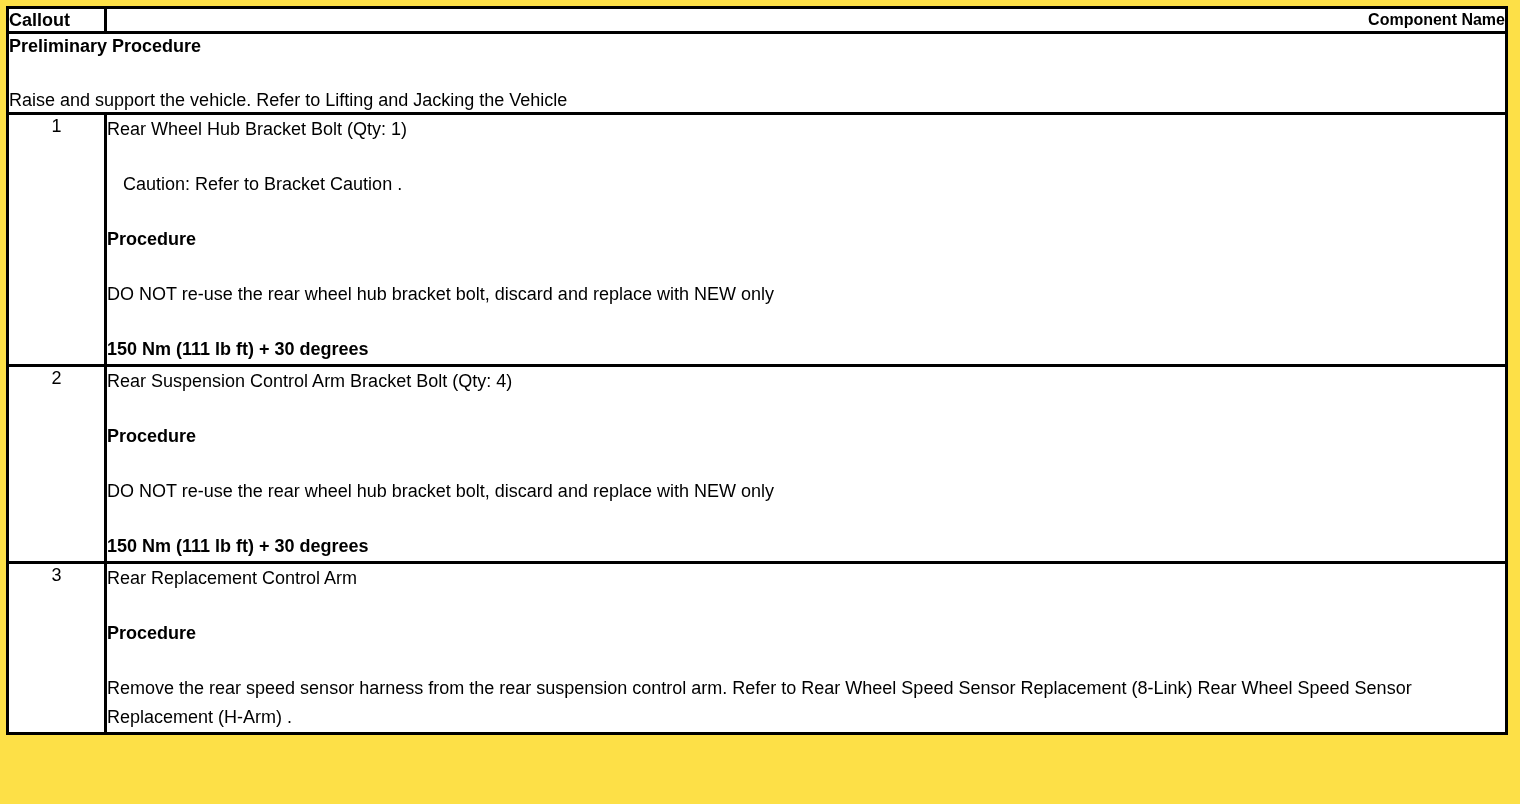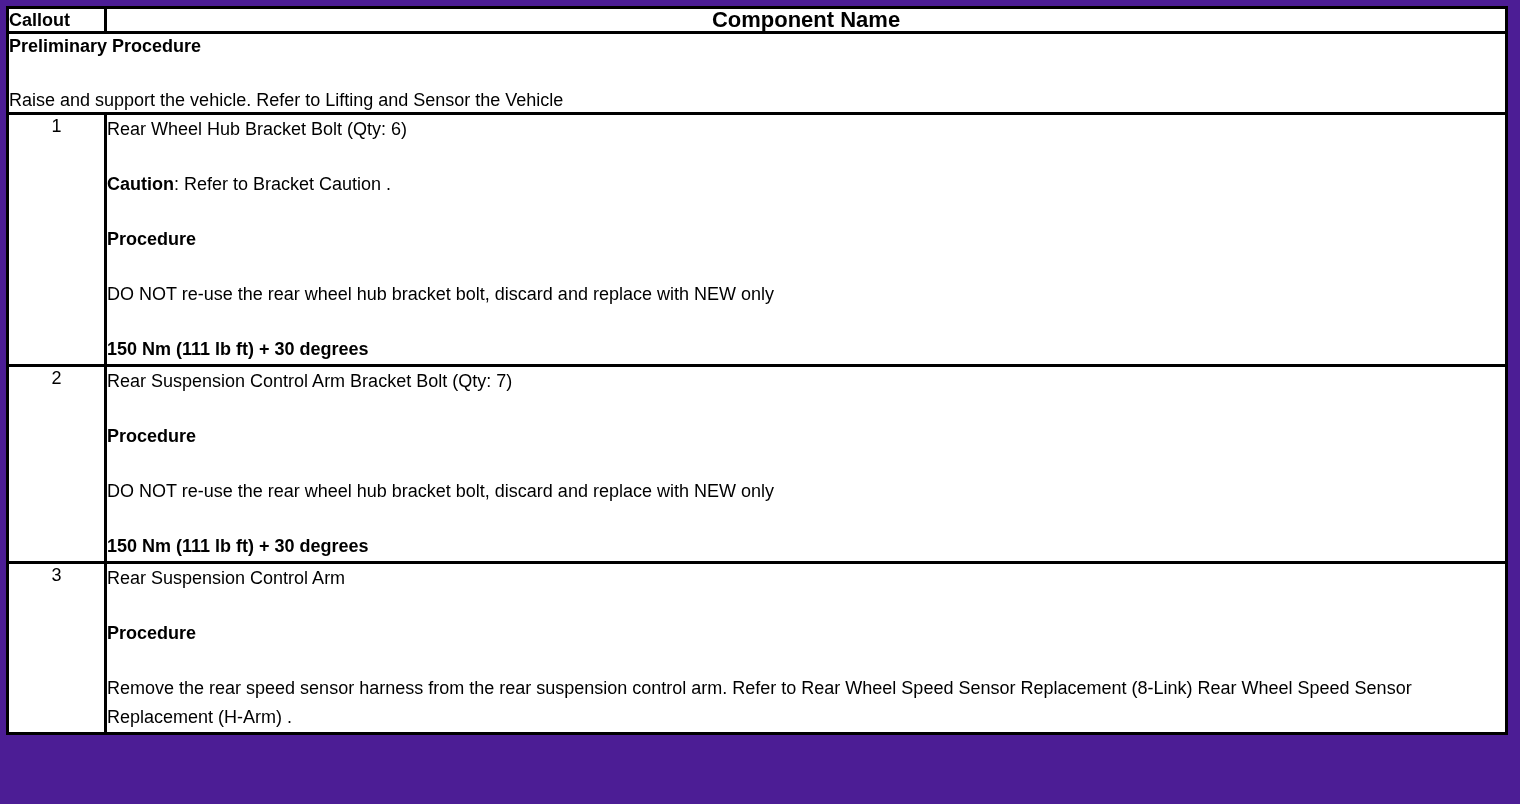--- a/index.html
+++ b/index.html
@@ -14,21 +14,21 @@
     overflow: hidden;
     font-family: "Liberation Sans", sans-serif;
     color: #000000;
     -webkit-font-smoothing: none;
   }
 
   .page {
     position: relative;
     width: 1520px;
     height: 804px;
-    background: #4c1d95;
+    background: #fde047;
   }
 
   
   .callout-table {
     position: absolute;
     left: 6px;
     top: 6px;
     width: 1502px;
     border-collapse: collapse;
     table-layout: fixed;
@@ -50,23 +50,23 @@
   
   .hdr-callout {
     font-size: 18px;
     font-weight: bold;
     text-align: left;
     padding: 5px 4px 6px 5px;
     line-height: 22px;
     white-space: nowrap;
   }
   .hdr-name {
-    font-size: 22px;
+    font-size: 16px;
     font-weight: bold;
-    text-align: center;
+    text-align: right;
     padding: 5px 4px 6px 4px;
     line-height: 22px;
     margin-top: 10px;
   }
 
   
   .prelim-cell {
     padding: 9px 6px 10px 5px;
   }
   .prelim-cell .para {
@@ -91,21 +91,21 @@
     padding: 9px 8px 9px 7px;
   }
   .body-cell .para {
     font-size: 18px;
     line-height: 29px;
     margin: 0 0 26px 0;
     text-align: left;
   }
   .body-cell .para:last-child { margin-bottom: 0; }
   .body-cell .para.bold { font-weight: bold; }
-  .body-cell .lead { font-weight: bold; }
+  .body-cell .lead { font-weight: normal; padding-left: 16px; }
 
   
   tr.row-last td { border-bottom: 3px solid #000000; }
 </style>
 </head>
 <body>
 
 <div class="page">
 
   <table class="callout-table">
@@ -119,49 +119,49 @@
         <th class="hdr-callout">Callout</th>
         <th class="hdr-name">Component Name</th>
       </tr>
     </thead>
 
     <tbody>
 
       <tr>
         <td class="prelim-cell" colspan="2">
           <p class="para bold">Preliminary Procedure</p>
-          <p class="para">Raise and support the vehicle. Refer to Lifting and Sensor the Vehicle</p>
+          <p class="para">Raise and support the vehicle. Refer to Lifting and Jacking the Vehicle</p>
         </td>
       </tr>
 
       <tr>
         <td class="num-cell">1</td>
         <td class="body-cell">
-          <p class="para">Rear Wheel Hub Bracket Bolt (Qty: 6)</p>
+          <p class="para">Rear Wheel Hub Bracket Bolt (Qty: 1)</p>
           <p class="para"><span class="lead">Caution</span><span>: Refer to Bracket Caution .</span></p>
           <p class="para bold">Procedure</p>
           <p class="para">DO NOT re-use the rear wheel hub bracket bolt, discard and replace with NEW only</p>
           <p class="para bold">150 Nm (111 lb ft) + 30 degrees</p>
         </td>
       </tr>
 
       <tr>
         <td class="num-cell">2</td>
         <td class="body-cell">
-          <p class="para">Rear Suspension Control Arm Bracket Bolt (Qty: 7)</p>
+          <p class="para">Rear Suspension Control Arm Bracket Bolt (Qty: 4)</p>
           <p class="para bold">Procedure</p>
           <p class="para">DO NOT re-use the rear wheel hub bracket bolt, discard and replace with NEW only</p>
           <p class="para bold">150 Nm (111 lb ft) + 30 degrees</p>
         </td>
       </tr>
 
       <tr class="row-last">
         <td class="num-cell">3</td>
         <td class="body-cell">
-          <p class="para">Rear Suspension Control Arm</p>
+          <p class="para">Rear Replacement Control Arm</p>
           <p class="para bold">Procedure</p>
           <p class="para">Remove the rear speed sensor harness from the rear suspension control arm. Refer to Rear Wheel Speed Sensor Replacement (8-Link) Rear Wheel Speed Sensor Replacement (H-Arm) .</p>
         </td>
       </tr>
 
     </tbody>
   </table>
 
 </div>
 

